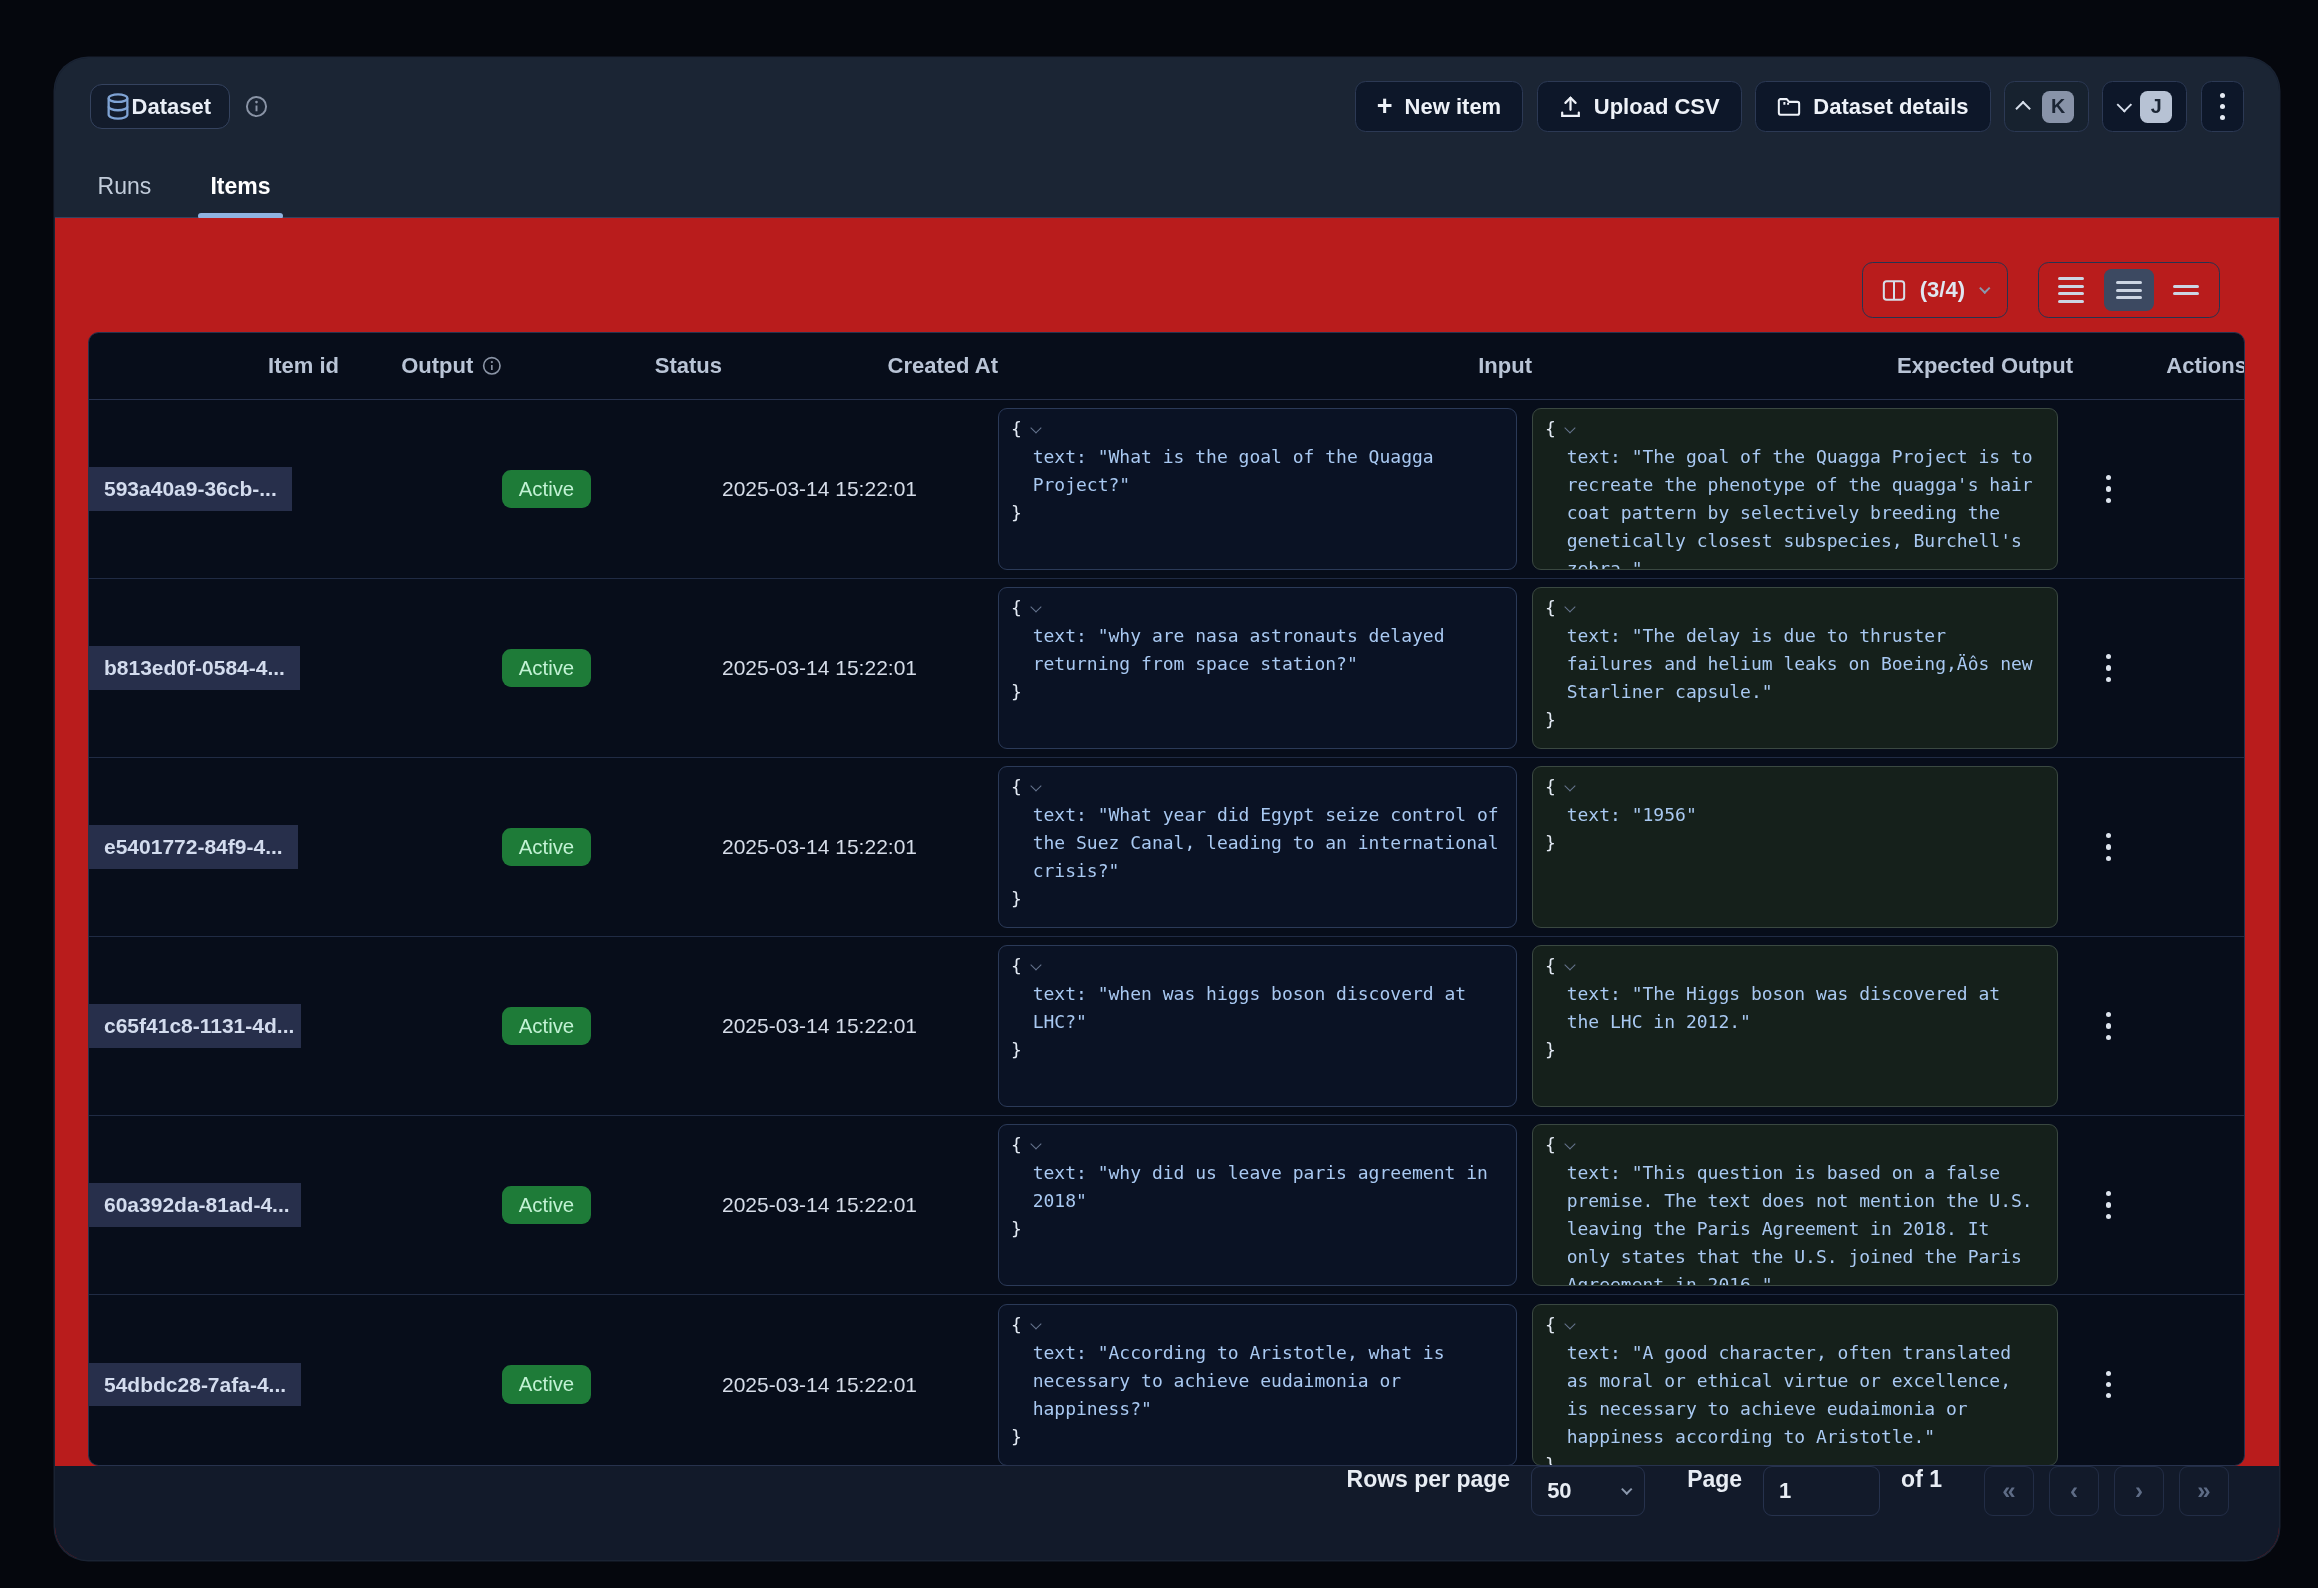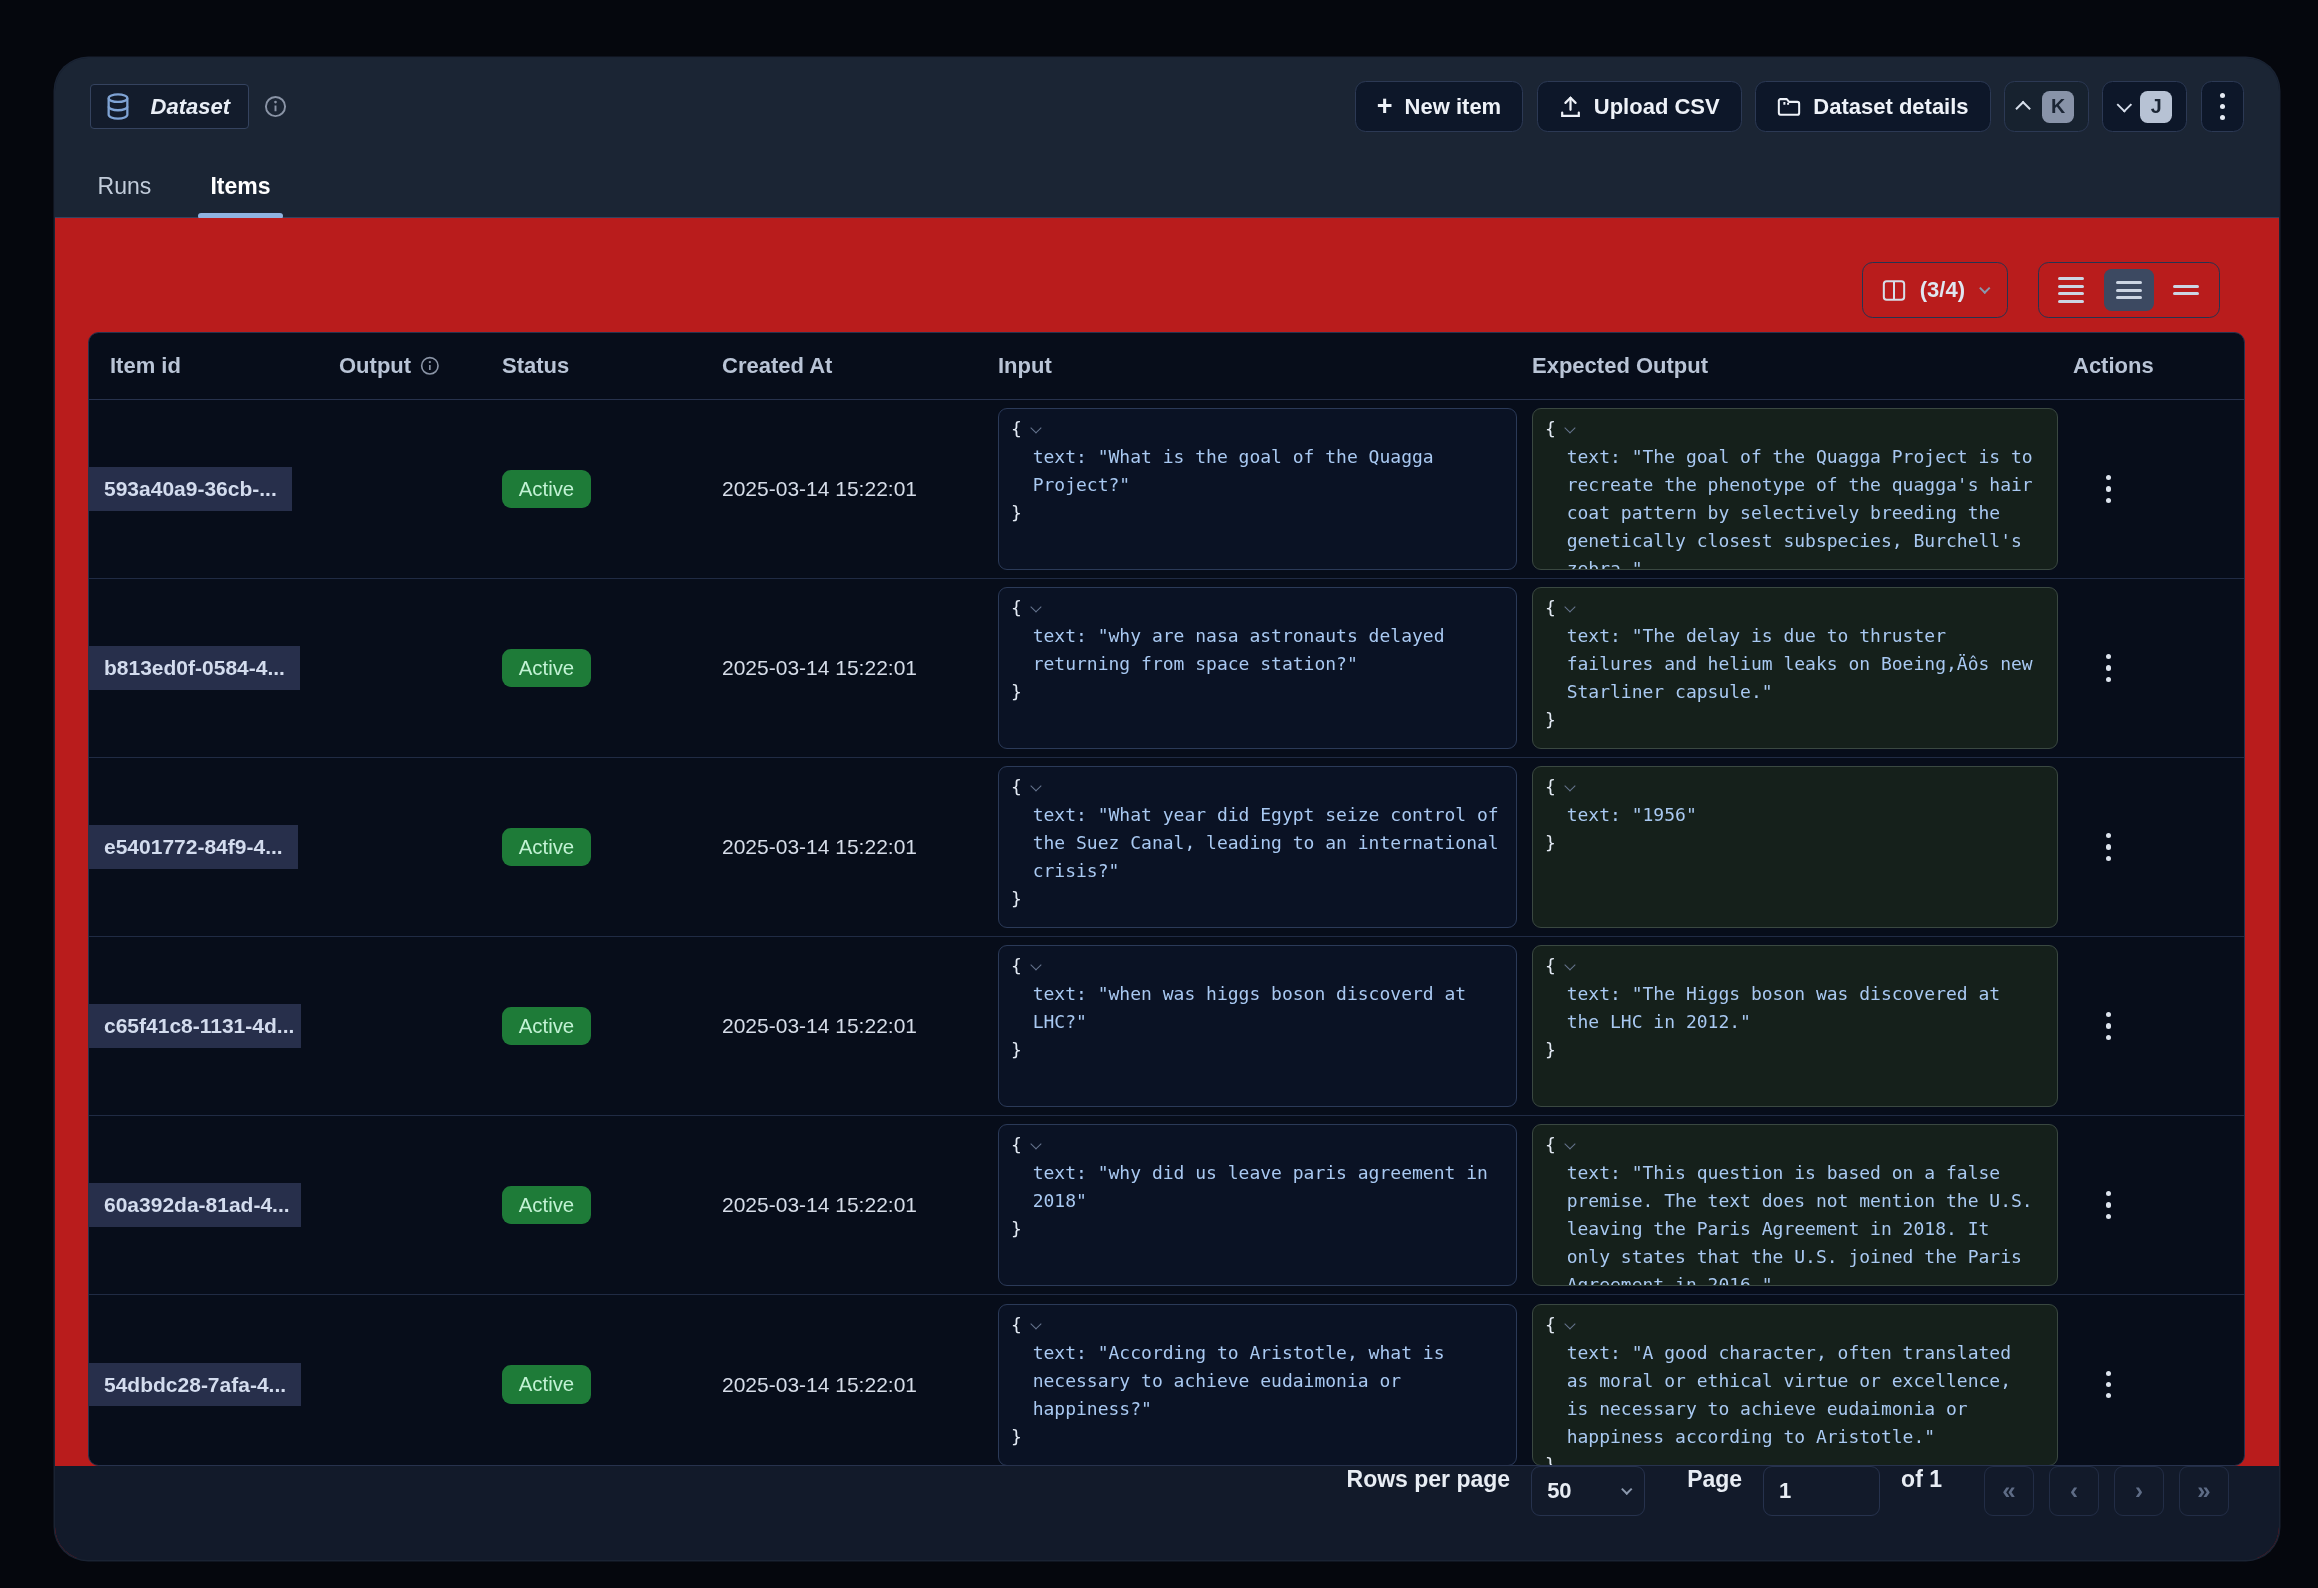--- a/index.html
+++ b/index.html
@@ -5,22 +5,22 @@
   * { margin:0; padding:0; box-sizing:border-box; }
   html,body { width:2319px; height:1589px; background:#05070d; overflow:hidden;
               font-family:"Liberation Sans", sans-serif; }
   .window { position:absolute; left:55px; top:58px; width:2224px; height:1502px;
             background:#121a2a; border-radius:33px; overflow:hidden;
             box-shadow:0 0 0 1.5px #1a2333; }
 
   
   .hdr { background:#1b2534; border-bottom:1.5px solid #33425f; padding:0 35px; height:160px; position:relative; }
   .hdr-row { display:flex; align-items:center; padding-top:23px; }
-  .ds-badge { display:flex; align-items:center; gap:20px; border:1.5px solid #35435f; background:#131c2c;
-              border-radius:4px; padding:7.6px 18px 7.6px 13.6px;font-style:italic; }
+  .ds-badge { display:flex; align-items:center; gap:1px; border:1.5px solid #35435f; background:#131c2c;
+              border-radius:12px; padding:7.6px 18px 7.6px 13.6px; }
   .ds-badge .lbl { color:#e9eef6; font-size:22px; font-weight:bold; }
   .title { color:#e9eef8; font-size:31px; font-weight:bold; margin-left:19.7px; letter-spacing:0.2px; }
   .info-ic { margin-left:15px; display:inline-flex; }
   .hdr-actions { margin-left:auto; display:flex; align-items:center; gap:13.6px; }
   .btn { display:flex; align-items:center; gap:12px; height:51px; padding:0 21px;
          background:#0d1729; border:1.5px solid #2c3954; border-radius:10.6px;
          color:#eef2f8; font-size:22px; font-weight:bold; cursor:pointer; }
   .btn.square { padding:0 13.6px; }
   .btn.hl { background:#17222f; }
   .kbd { display:flex; align-items:center; justify-content:center; width:32px; height:32px;
@@ -50,21 +50,21 @@
   .seg .opt { width:50px; height:42px; display:flex; align-items:center; justify-content:center; border-radius:7.6px; cursor:pointer; }
   .seg .opt.sel { background:#3c4961; }
   .lines { display:flex; flex-direction:column; gap:4.5px; }
   .lines i { display:block; width:26px; height:3px; background:#ccd5e3; border-radius:1.5px; }
 
   
   .table { position:absolute; left:33px; top:114px; width:2157px; height:1134px;
            background:#070d1a; border:1.5px solid #27324d; border-radius:10.6px; overflow:hidden; }
   .tgrid { display:grid; grid-template-columns:250px 163px 220px 276px 534px 541px 174px; align-items:center; }
   .thead { height:67px; border-bottom:1.5px solid #27324d; color:#b9c4d6; font-size:22px; font-weight:bold; }
-  .thead .cell { display:flex; align-items:center; gap:9px; }
+  .thead .cell { display:flex; align-items:center; gap:9px;justify-content:flex-end; }
   .cell.c-id { padding-left:21px; }
   .trow { height:179px; border-bottom:1.5px solid #202b44; }
   .trow:last-child { border-bottom:none; }
   .idpill { display:inline-block; background:#272f4b; border-radius:0;
             padding:9.8px 15px; color:#d3dcee; font-size:21px; font-weight:bold; cursor:pointer; max-width:212px;
             white-space:nowrap; }
   .badge { display:inline-block; background:#1e7b38; color:#c2f2d4; border-radius:9px;
            padding:7.6px 16.7px; font-size:20.4px; font-weight:normal; }
   .created { color:#d6dde9; font-size:21px; }
 

